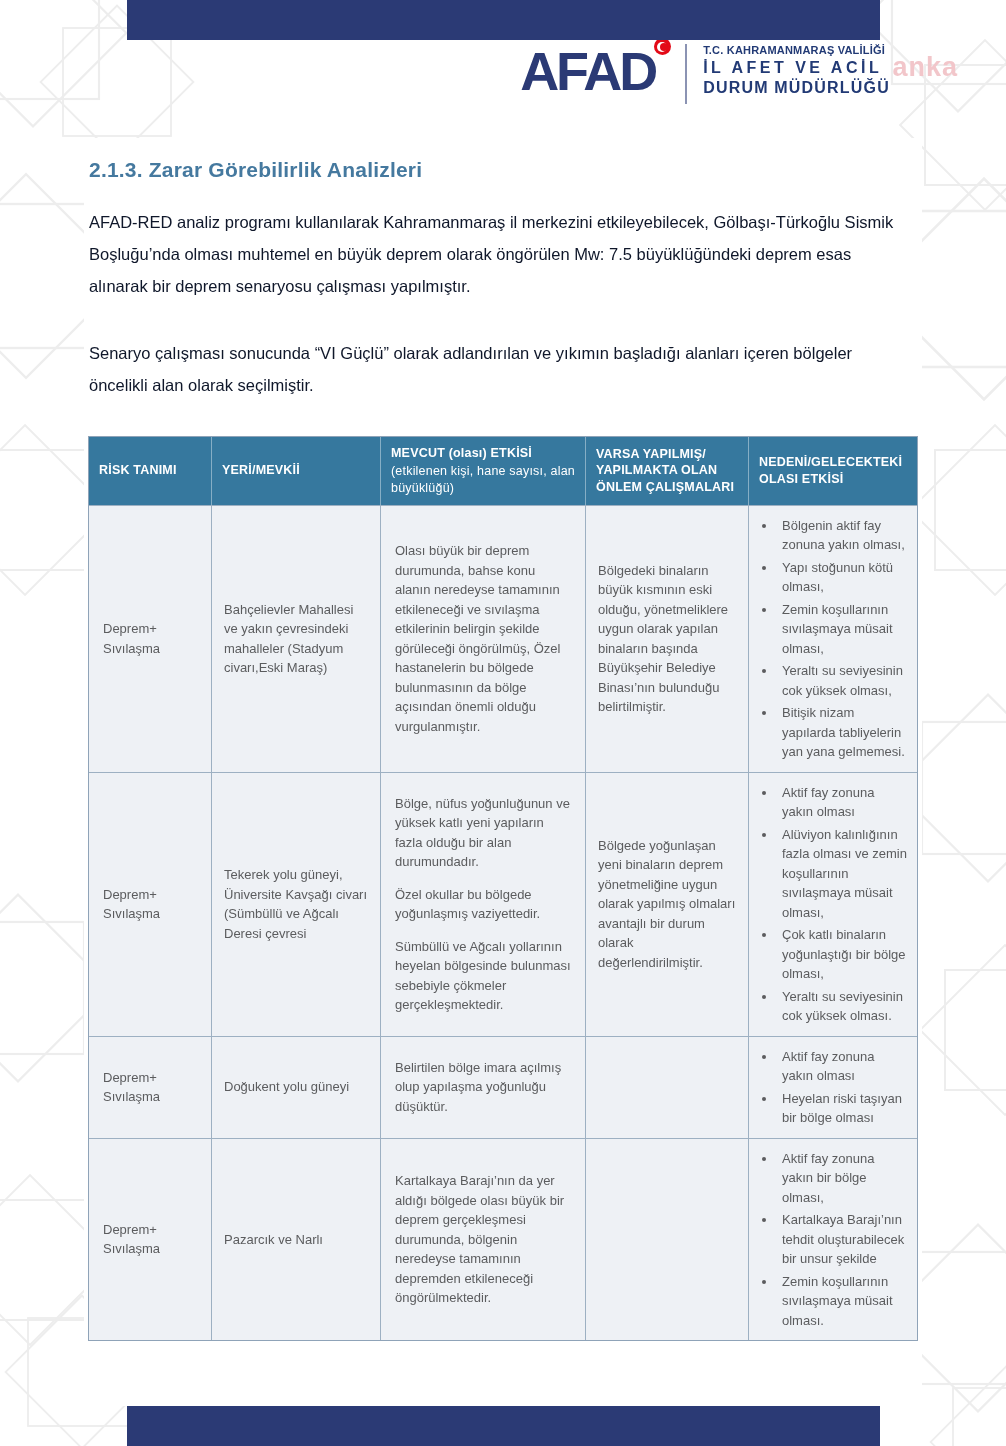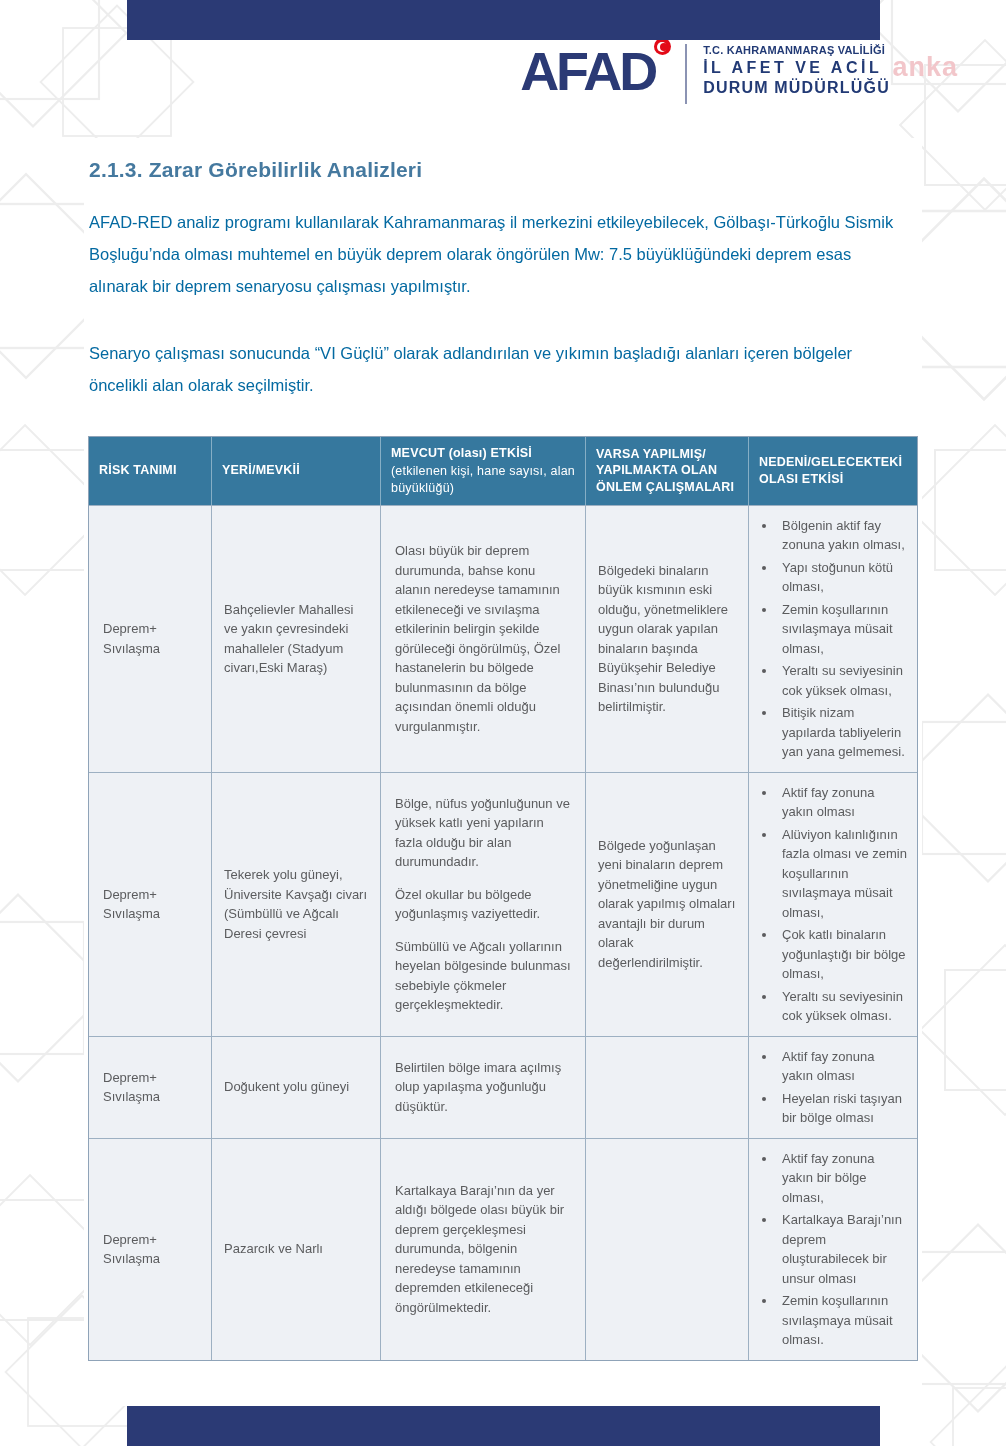--- a/index.html
+++ b/index.html
@@ -23,21 +23,21 @@
   .flag .crescent-cut{position:absolute;left:6px;top:4.5px;width:8px;height:8px;background:#e30a17;border-radius:50%;}
   .brand-divider{width:2px;height:60px;background:#2b3a75;opacity:.55;}
   .org{color:#223a75;text-align:left;}
   .org .l1{font-size:11px;font-weight:600;letter-spacing:.2px;}
   .org .l2{font-size:16px;font-weight:800;letter-spacing:3.5px;margin-top:3px;}
   .org .l3{font-size:16px;font-weight:800;letter-spacing:1.2px;margin-top:2px;}
   .watermark{position:absolute;top:52px;right:48px;z-index:2;font-size:27px;font-weight:bold;letter-spacing:1px;color:#f2c6ca;}
 
   
   .section-title{position:absolute;left:89px;top:158px;z-index:2;font-size:21px;font-weight:600;color:#45799f;letter-spacing:.2px;}
-  .paras{position:absolute;left:89px;top:206px;width:824px;z-index:2;color:#0369a1;font-size:16.5px;line-height:1.95;}
+  .paras{position:absolute;left:89px;top:206px;width:824px;z-index:2;color:#0f172a;font-size:16.5px;line-height:1.95;}
   .paras p{margin:0 0 34px 0;}
 
   
   .rtable{position:absolute;left:88px;top:436px;width:828px;z-index:2;border:1px solid #8fa3b8;box-sizing:content-box;}
   .thead,.trow{display:grid;grid-template-columns:123px 169px 205px 163px 168px;}
   .thead{min-height:65px;}
   .hc{background:#36789e;color:#fff;font-weight:bold;font-size:12.5px;line-height:1.35;display:flex;flex-direction:column;justify-content:center;padding:8px 10px;border-right:1px solid rgba(255,255,255,.4);box-sizing:border-box;letter-spacing:.2px;}
   .hc:last-child{border-right:none;}
   .hc .sub{font-weight:400;margin-top:1px;}
   .trow-0{min-height:218px;}
@@ -228,21 +228,21 @@
         <div class="trow trow-3">
           <div class="c c1">Deprem+ Sıvılaşma</div>
           <div class="c c2">Pazarcık ve Narlı</div>
           <div class="c c3">
             <p>Kartalkaya Barajı’nın da yer aldığı bölgede olası büyük bir deprem gerçekleşmesi durumunda, bölgenin neredeyse tamamının depremden etkileneceği öngörülmektedir.</p>
           </div>
           <div class="c c4"></div>
           <div class="c c5">
             <ul class="causes">
               <li>Aktif fay zonuna yakın bir bölge olması,</li>
-              <li>Kartalkaya Barajı’nın deprem oluşturabilecek bir unsur olması</li>
+              <li>Kartalkaya Barajı’nın tehdit oluşturabilecek bir unsur şekilde</li>
               <li>Zemin koşullarının sıvılaşmaya müsait olması.</li>
             </ul>
           </div>
         </div>
       </div>
   </div>
 
   <div class="page-number">43</div>
 
 </div>

